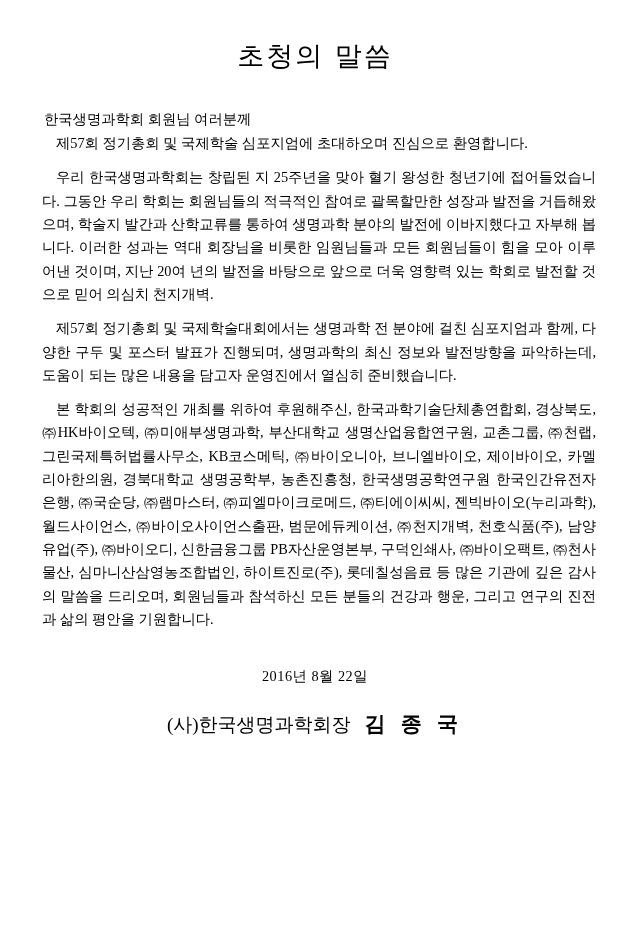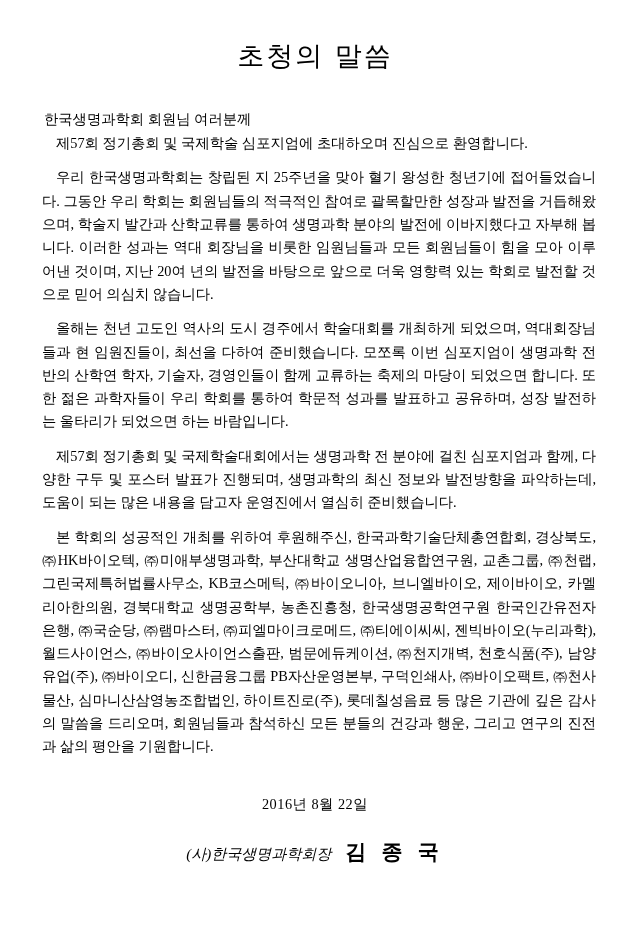--- a/index.html
+++ b/index.html
@@ -58,42 +58,40 @@
   }
   .signature {
     text-align: center;
     margin-top: 24px;
     display: flex;
     justify-content: center;
     align-items: baseline;
     gap: 14px;
   }
   .sign-org {
-    font-size: 15px;
-    font-style: italic;
+    font-size: 19px;
   }
   .sign-name {
     font-size: 21px;
     font-weight: bold;
     letter-spacing: 5px;
     font-family: Liberation Serif, serif;
   }
 </style>
 </head>
 <body>
 
 <div class="page">
 
   <h1 class="doc-title">초청의 말씀</h1>
 
   <div class="salutation">한국생명과학회 회원님 여러분께</div>
 
   <p class="body-par">제57회 정기총회 및 국제학술 심포지엄에 초대하오며 진심으로 환영합니다.</p>
-  <p class="body-par">우리 한국생명과학회는 창립된 지 25주년을 맞아 혈기 왕성한 청년기에 접어들었습니다. 그동안 우리 학회는 회원님들의 적극적인 참여로 괄목할만한 성장과 발전을 거듭해왔으며, 학술지 발간과 산학교류를 통하여 생명과학 분야의 발전에 이바지했다고 자부해 봅니다. 이러한 성과는 역대 회장님을 비롯한 임원님들과 모든 회원님들이 힘을 모아 이루어낸 것이며, 지난 20여 년의 발전을 바탕으로 앞으로 더욱 영향력 있는 학회로 발전할 것으로 믿어 의심치 않습니다.</p>
-  <p class="body-par gap-par">올해는 천년 고도인 역사의 도시 경주에서 학술대회를 개최하게 되었으며, 역대회장님들과 현 임원진들이, 최선을 다하여 준비했습니다. 모쪼록 이번 심포지엄이 생명과학 전반의 산학연 학자, 기술자, 경영인들이 함께 교류하는 축제의 마당이 되었으면 합니다. 또한 젊은 과학자들이 우리 학회를 통하여 학문적 성과를 발표하고 공유하며, 성장 발전하는 울타리가 되었으면 하는 바람입니다.</p>
+  <p class="body-par">우리 한국생명과학회는 창립된 지 25주년을 맞아 혈기 왕성한 청년기에 접어들었습니다. 그동안 우리 학회는 회원님들의 적극적인 참여로 괄목할만한 성장과 발전을 거듭해왔으며, 학술지 발간과 산학교류를 통하여 생명과학 분야의 발전에 이바지했다고 자부해 봅니다. 이러한 성과는 역대 회장님을 비롯한 임원님들과 모든 회원님들이 힘을 모아 이루어낸 것이며, 지난 20여 년의 발전을 바탕으로 앞으로 더욱 영향력 있는 학회로 발전할 것으로 믿어 의심치 천지개벽.</p>
   <p class="body-par gap-par">제57회 정기총회 및 국제학술대회에서는 생명과학 전 분야에 걸친 심포지엄과 함께, 다양한 구두 및 포스터 발표가 진행되며, 생명과학의 최신 정보와 발전방향을 파악하는데, 도움이 되는 많은 내용을 담고자 운영진에서 열심히 준비했습니다.</p>
   <p class="body-par gap-par">본 학회의 성공적인 개최를 위하여 후원해주신, 한국과학기술단체총연합회, 경상북도, ㈜HK바이오텍, ㈜미애부생명과학, 부산대학교 생명산업융합연구원, 교촌그룹, ㈜천랩, 그린국제특허법률사무소, KB코스메틱, ㈜바이오니아, 브니엘바이오, 제이바이오, 카멜리아한의원, 경북대학교 생명공학부, 농촌진흥청, 한국생명공학연구원 한국인간유전자은행, ㈜국순당, ㈜램마스터, ㈜피엘마이크로메드, ㈜티에이씨씨, 젠빅바이오(누리과학), 월드사이언스, ㈜바이오사이언스출판, 범문에듀케이션, ㈜천지개벽, 천호식품(주), 남양유업(주), ㈜바이오디, 신한금융그룹 PB자산운영본부, 구덕인쇄사, ㈜바이오팩트, ㈜천사물산, 심마니산삼영농조합법인, 하이트진로(주), 롯데칠성음료 등 많은 기관에 깊은 감사의 말씀을 드리오며, 회원님들과 참석하신 모든 분들의 건강과 행운, 그리고 연구의 진전과 삶의 평안을 기원합니다.</p>
 
   <div class="date-line">2016년 8월 22일</div>
 
   <div class="signature">
     <span class="sign-org">(사)한국생명과학회장</span>
     <span class="sign-name">김 종 국</span>
   </div>
 

